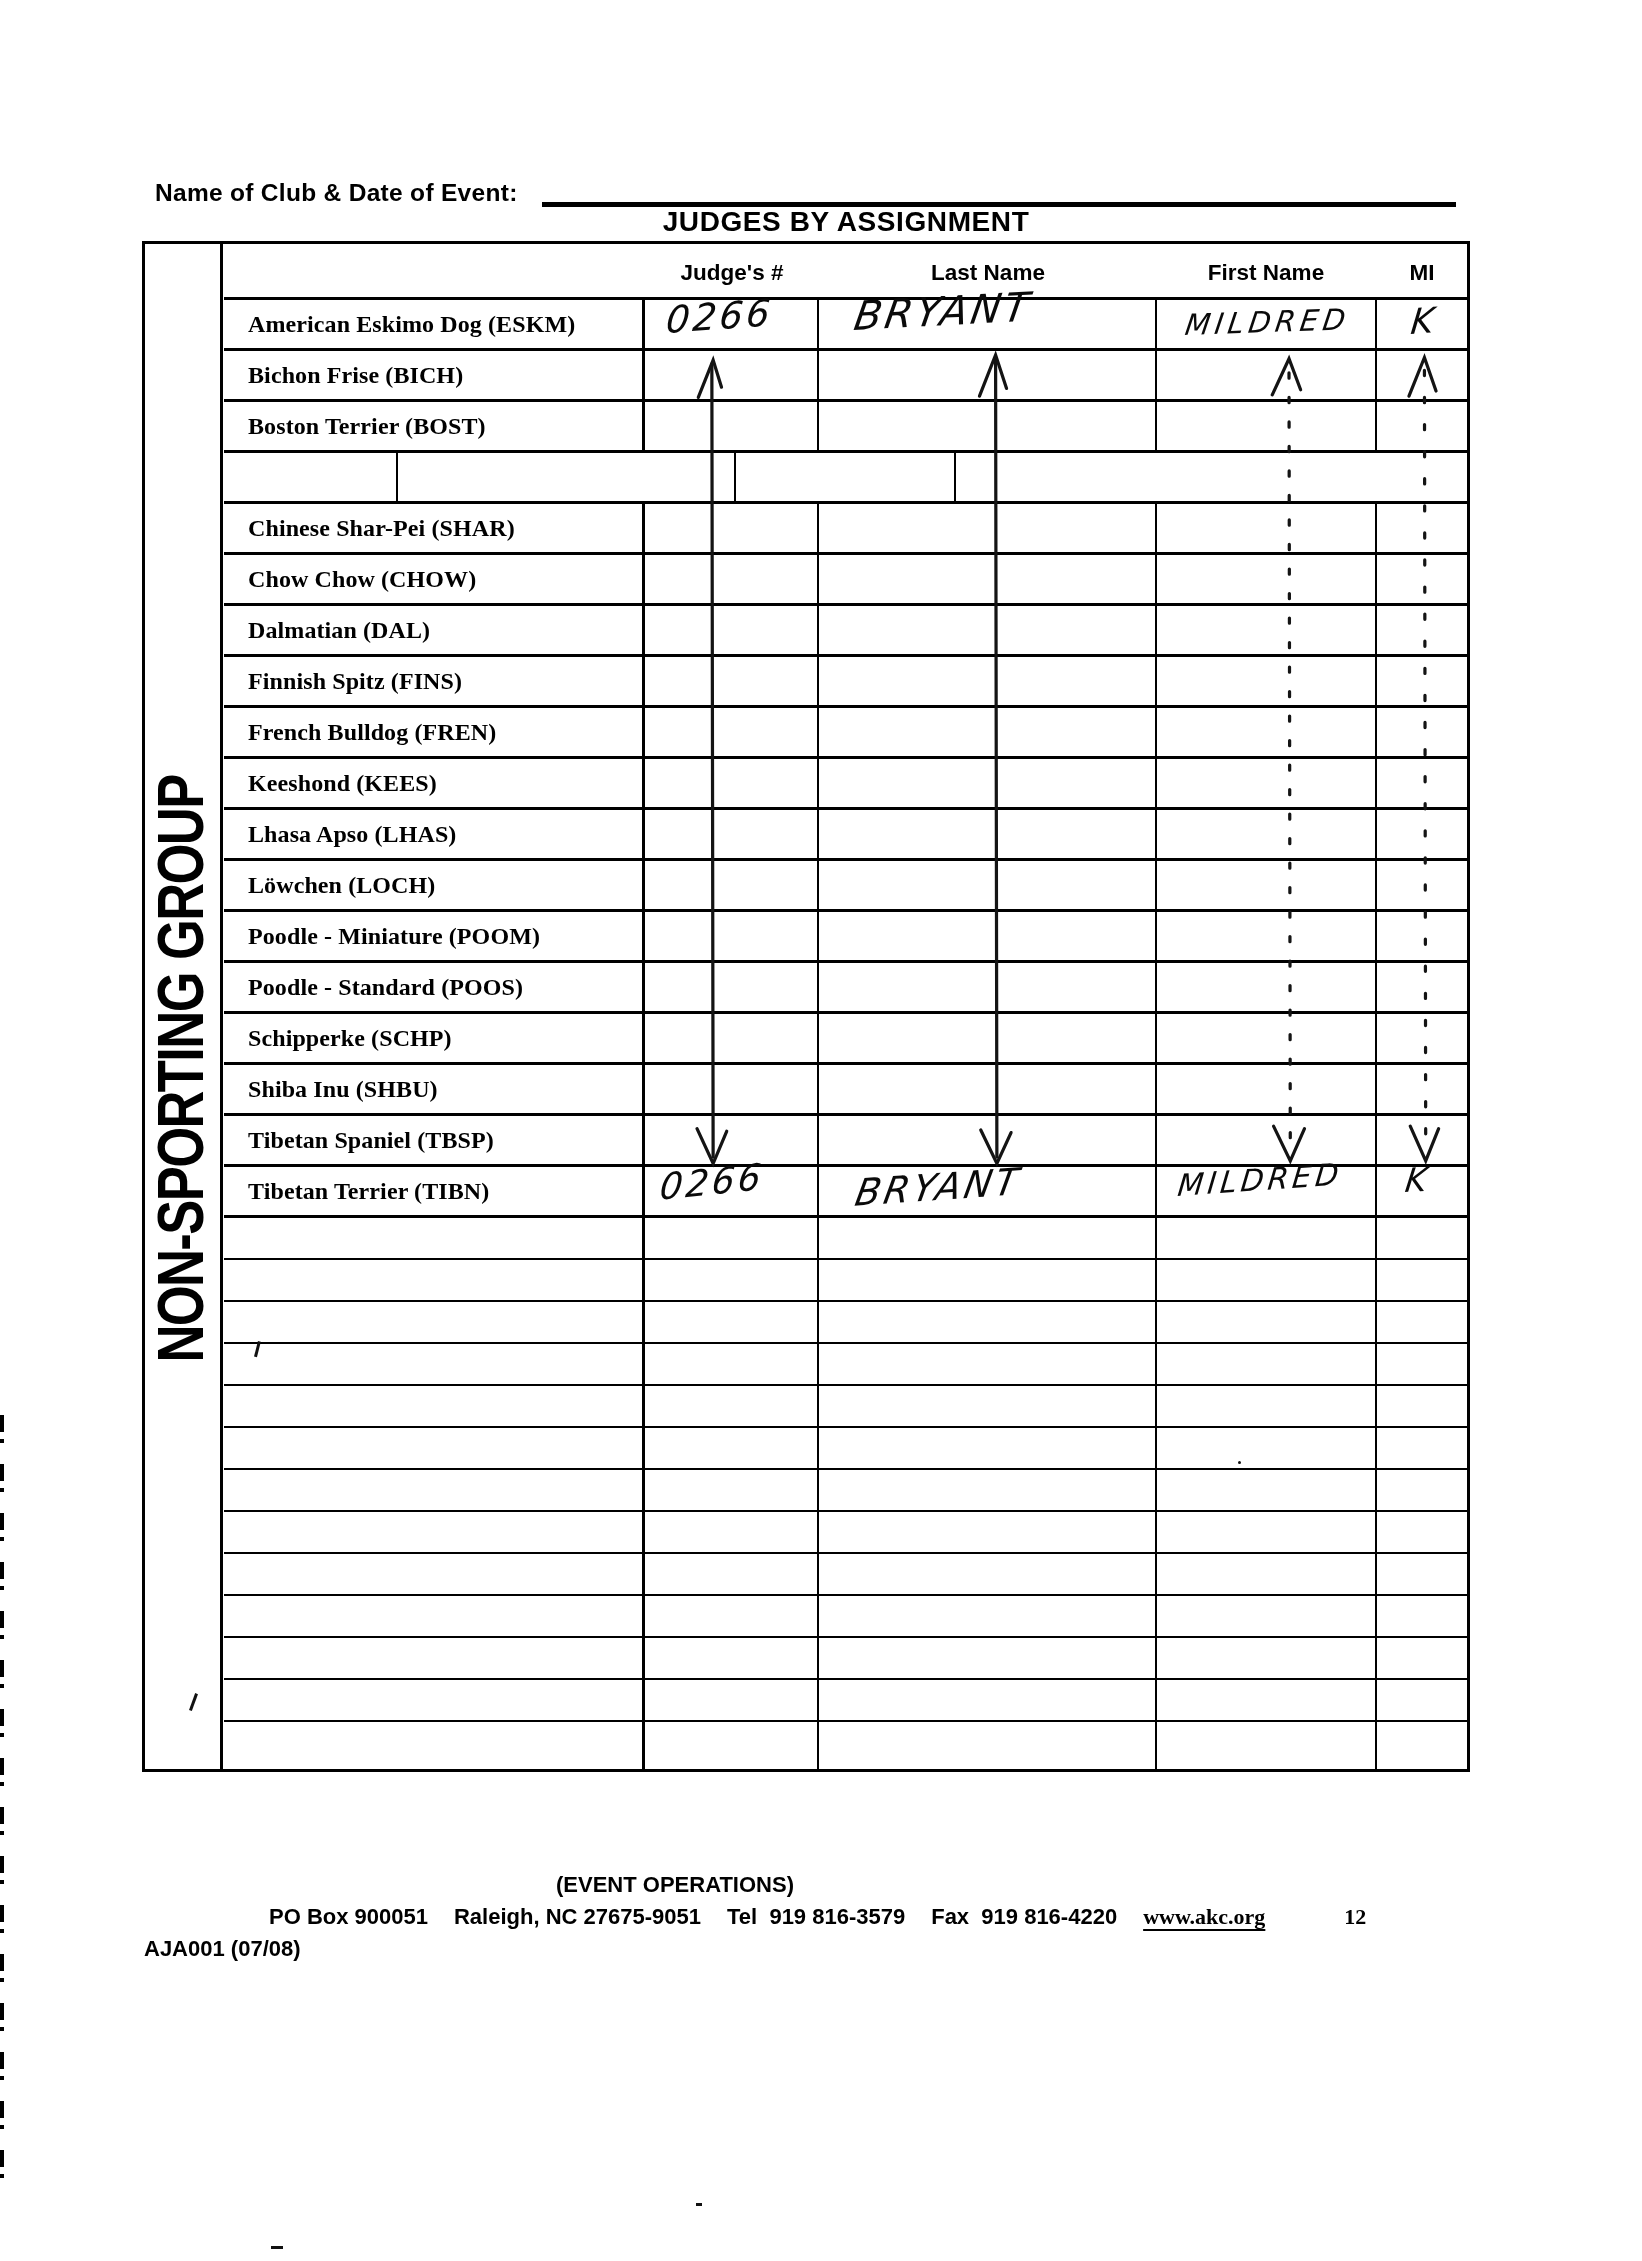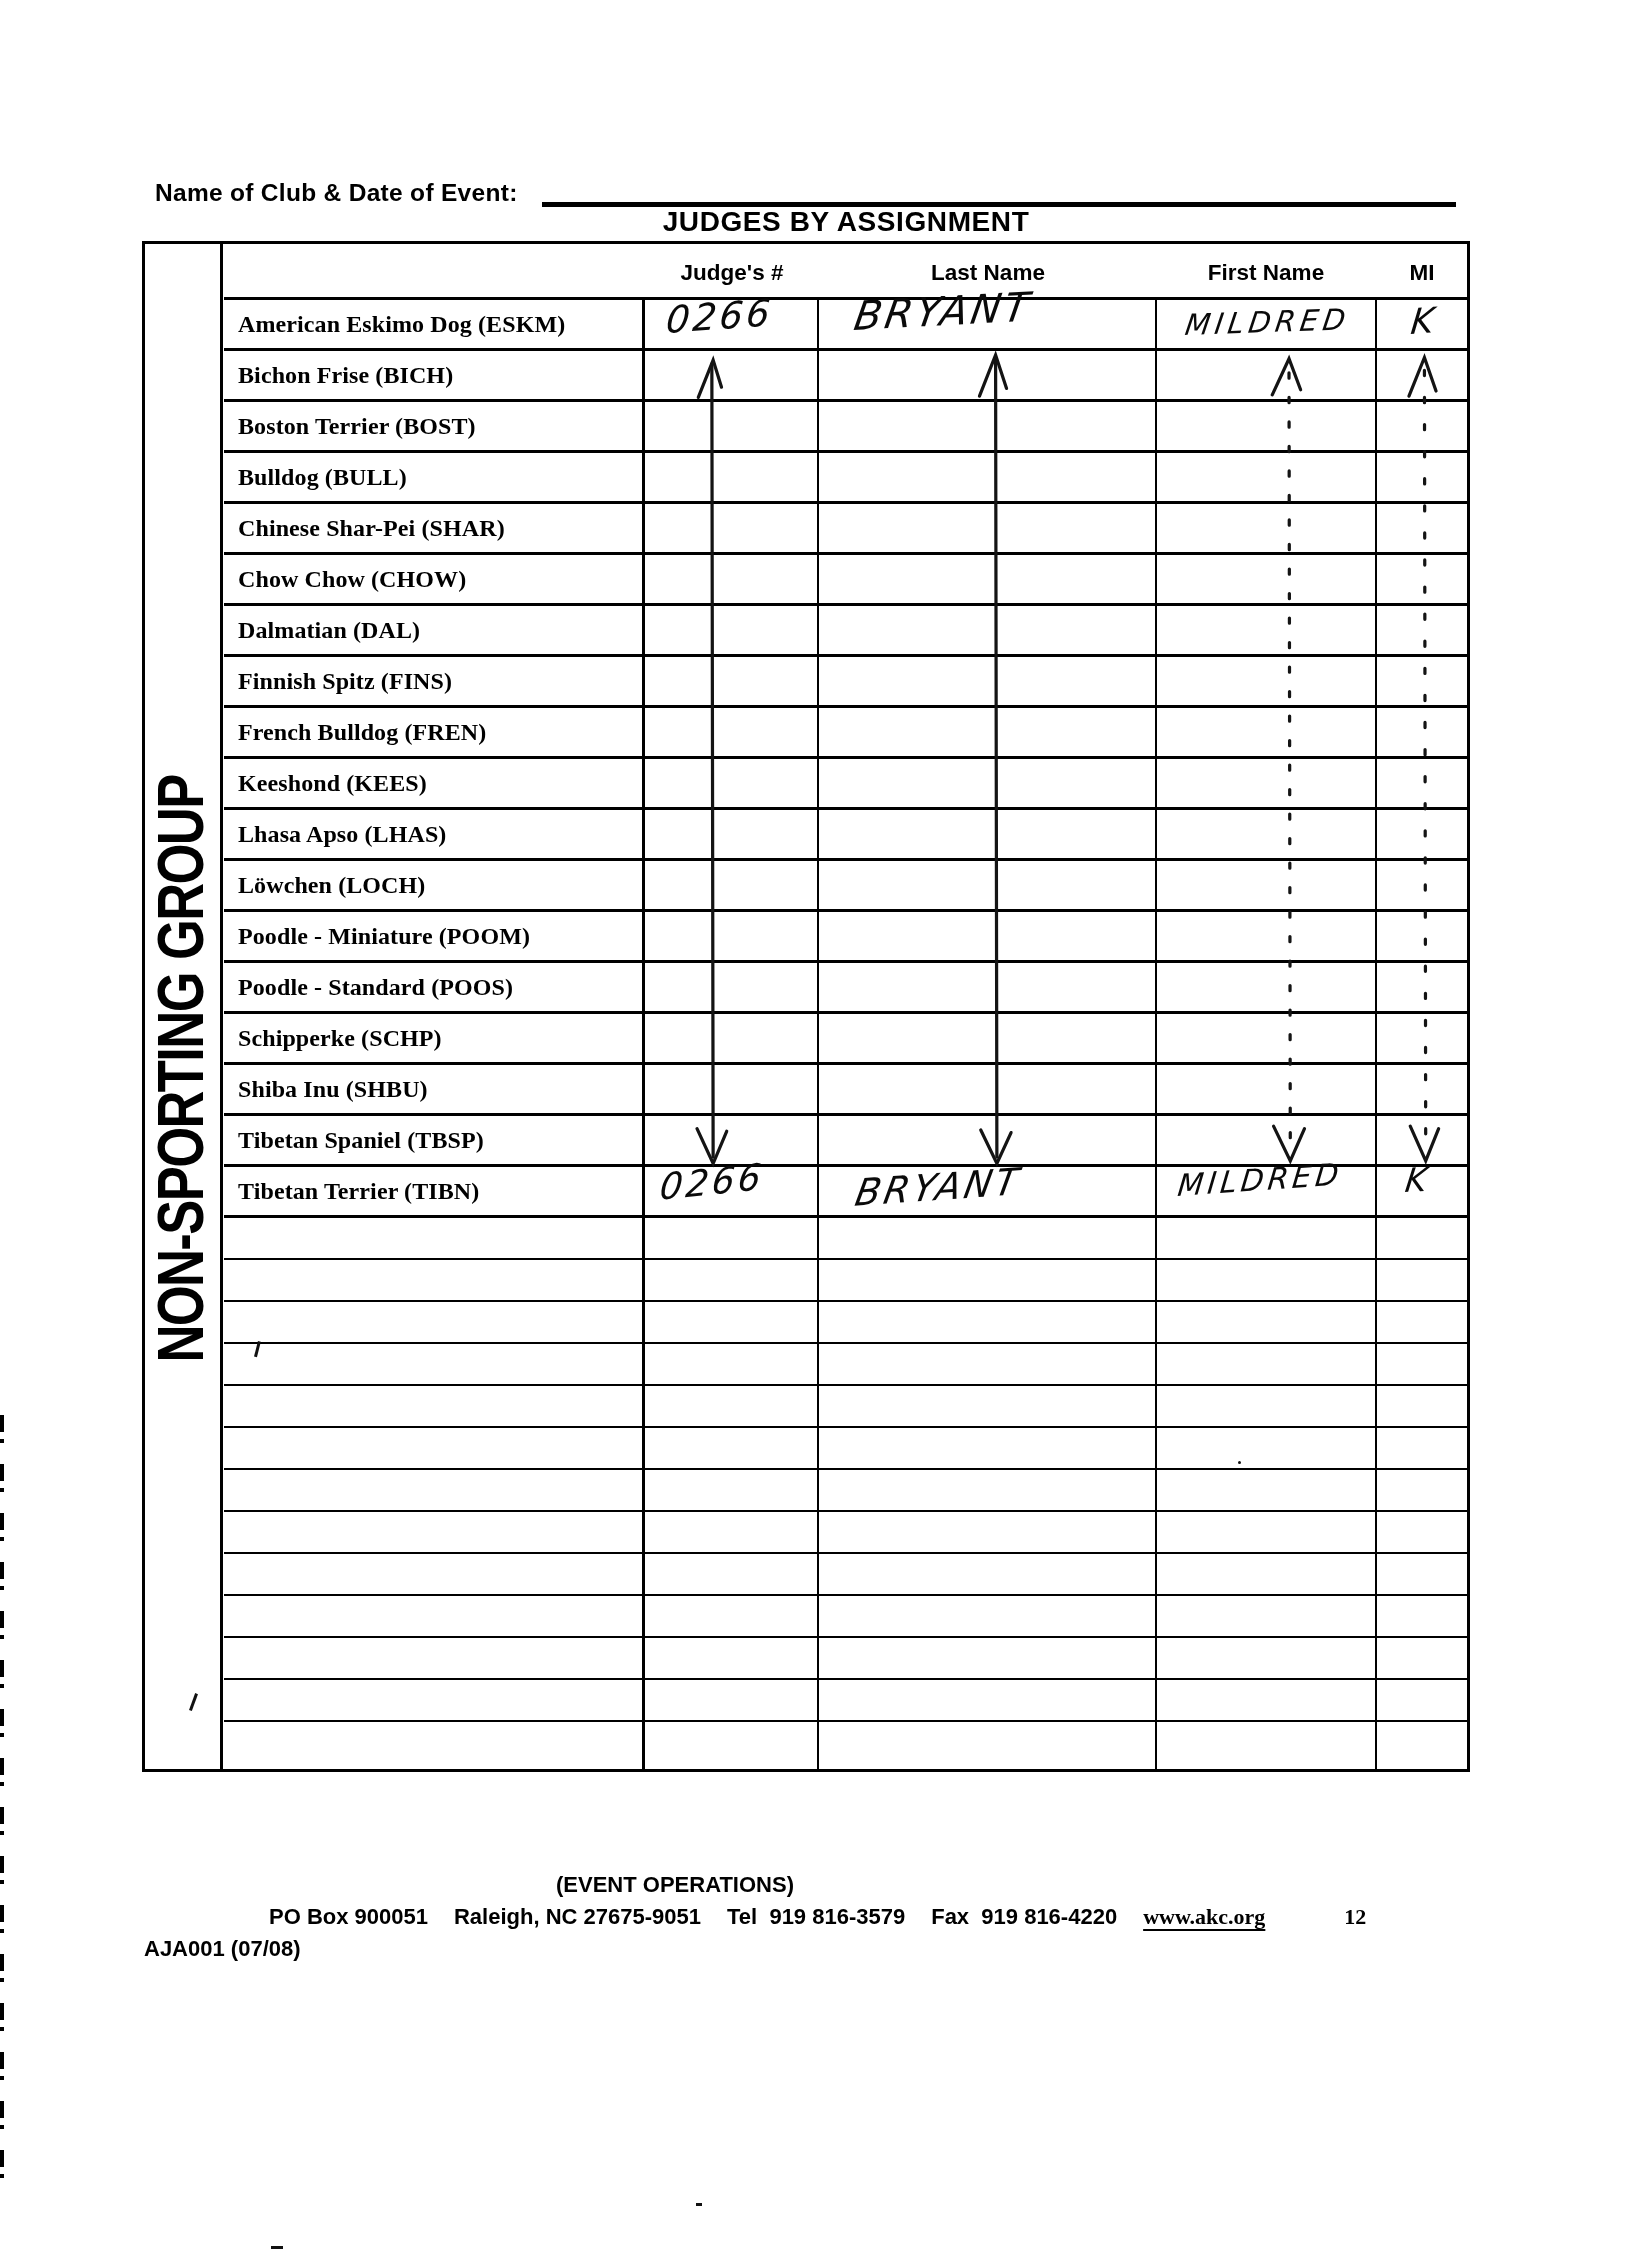--- a/index.html
+++ b/index.html
@@ -20,21 +20,21 @@
   }
   .main-col{position:absolute; left:79px; top:0; right:0; bottom:0; display:flex; flex-direction:column;}
   .header-row{height:53px; border-bottom:3.9px solid #000; position:relative; flex:0 0 auto;}
   .header-row span{position:absolute; top:15.5px; transform:translateX(-50%); font-size:22.5px; font-weight:bold; white-space:nowrap;}
   .h-judge{left:508px;} .h-last{left:764px;} .h-first{left:1042px;} .h-mi{left:1198px;}
   .row{display:flex; flex:0 0 auto; box-sizing:border-box;}
   .breed-row{height:51px; border-bottom:3.2px solid #000;}
   .empty-row{height:42px; border-bottom:2.6px solid #000;}
   .empty-row:last-child{flex:1 1 auto; border-bottom:none;}
   .cell{box-sizing:border-box; height:100%;}
-  .c-breed{width:421px; border-right:3.2px solid #000; display:flex; align-items:center; padding-left:14px;
+  .c-breed{width:421px; border-right:3.2px solid #000; display:flex; align-items:center; padding-left:24px;
            font-family:"Liberation Serif", serif; font-weight:600; font-size:24px; letter-spacing:0.1px;}
   .c-judge{width:174px; border-right:2.6px solid #000;}
   .c-last{width:338px; border-right:2.6px solid #000;}
   .c-first{width:220px; border-right:2.6px solid #000;}
   .c-mi{flex:1 1 auto;}
   
   .hand{position:absolute; font-family:"DejaVu Sans", sans-serif; font-style:italic; color:#0a0a0a;
         transform-origin:left bottom; white-space:nowrap; z-index:3; letter-spacing:3.2px;}
   .hw-j1{left:519px; top:55px;  font-size:37px; transform:rotate(-4deg) skewX(-10deg);}
   .hw-l1{left:706px;top:49px;  font-size:40px; transform:rotate(-3deg) skewX(-12deg);}
@@ -97,21 +97,20 @@
             <div class="cell c-last"></div>
             <div class="cell c-first"></div>
             <div class="cell c-mi"></div>
           </div><div class="row breed-row">
             <div class="cell c-breed">Boston Terrier (BOST)</div>
             <div class="cell c-judge"></div>
             <div class="cell c-last"></div>
             <div class="cell c-first"></div>
             <div class="cell c-mi"></div>
           </div><div class="row breed-row">
-            <div class="cell c-breed">Bulldog (BULL)</div>
             <div class="cell c-judge"></div>
             <div class="cell c-last"></div>
             <div class="cell c-first"></div>
             <div class="cell c-mi"></div>
           </div><div class="row breed-row">
             <div class="cell c-breed">Chinese Shar-Pei (SHAR)</div>
             <div class="cell c-judge"></div>
             <div class="cell c-last"></div>
             <div class="cell c-first"></div>
             <div class="cell c-mi"></div>

